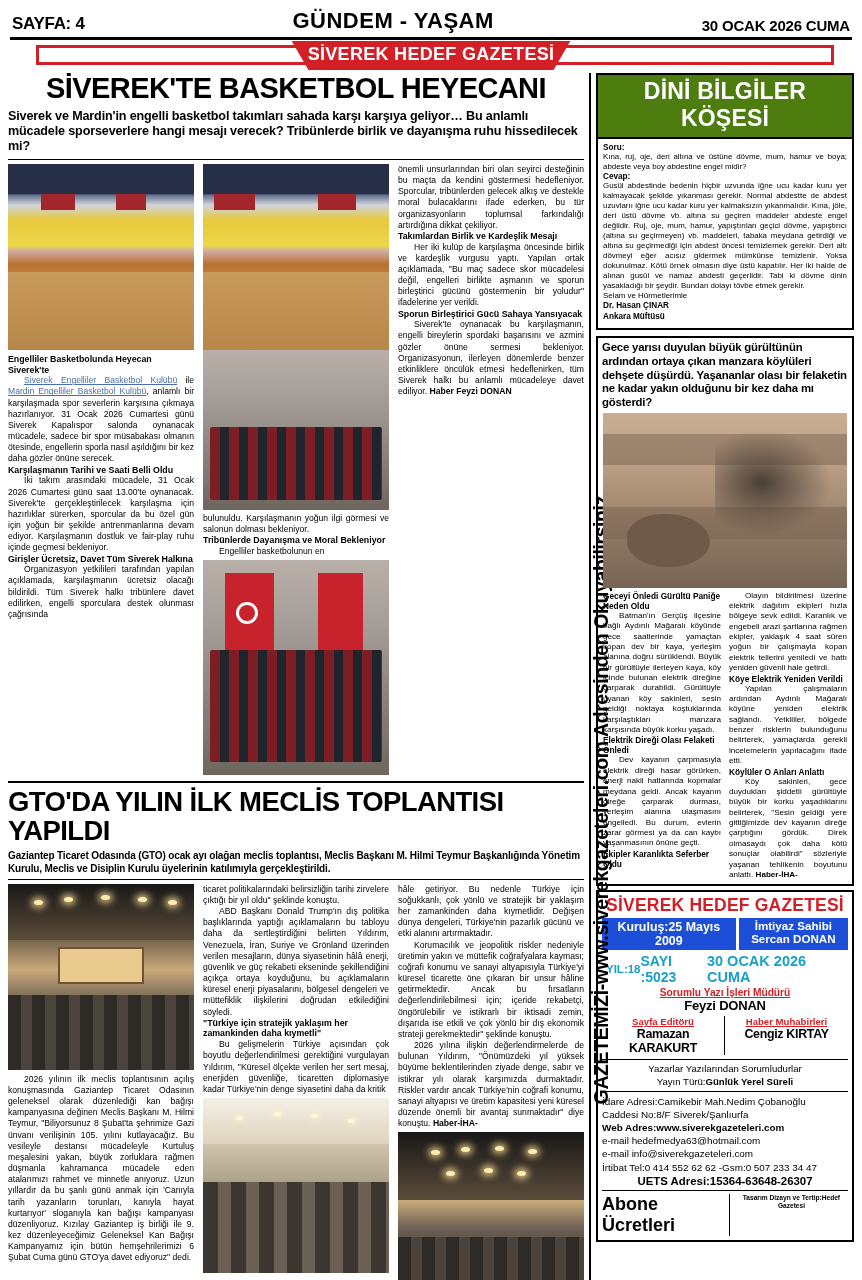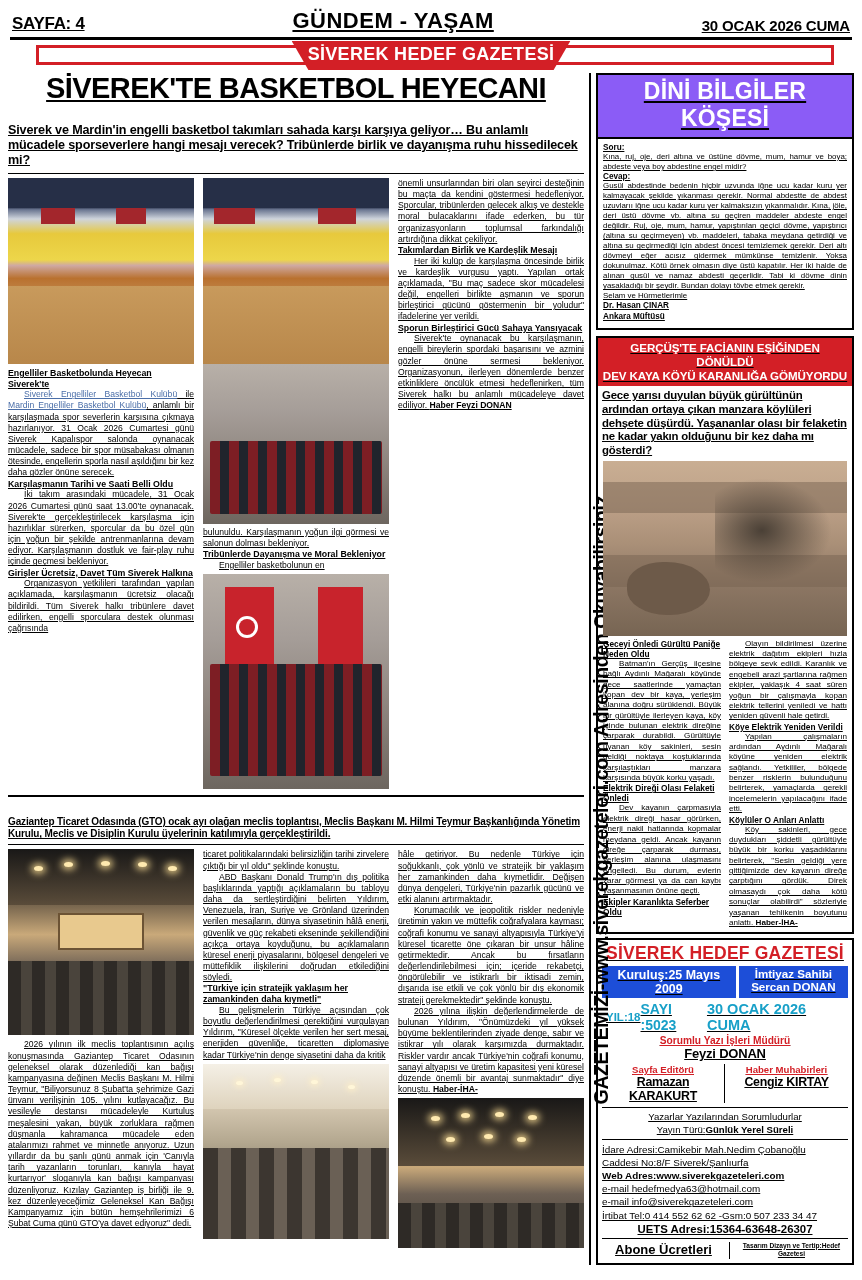--- a/index.html
+++ b/index.html
@@ -3,21 +3,21 @@
 <meta charset="utf-8">
 <style>
   * { box-sizing: border-box; margin: 0; padding: 0; }
   body {
     width: 862px; height: 1280px;
     background: #ffffff;
     font-family: "Liberation Sans", sans-serif;
     color: #000;
     overflow: hidden;
   }
-  .page { position: relative; width: 862px; height: 1263px; padding: 4px 8px 8px 8px; text-decoration: underline; }
+  .page { position: relative; width: 862px; height: 1263px; padding: 4px 8px 8px 8px; }
 
   
   .topbar { display: flex; align-items: flex-end; justify-content: space-between; height: 30px; padding: 0 4px; }
   .topbar .pg { font-size: 17px; font-weight: 700; letter-spacing: -0.3px; }
   .topbar .sect { font-size: 22px; font-weight: 700; letter-spacing: 0.5px; }
   .topbar .dt { font-size: 15px; font-weight: 700; letter-spacing: -0.2px; }
 
   .rule-thick { height: 3px; background: #000; margin: 3px 2px 0 2px; }
 
   
@@ -43,21 +43,21 @@
   .vline { width: 0; border-left: 2px solid #000; margin: 0 5px; }
   .right-col { width: 271px; }
 
   
   h1.head {
     font-size: 29px; font-weight: 800; letter-spacing: -0.6px; line-height: 1.06;
     text-align: center; font-family: "Liberation Sans", sans-serif;
   }
   h1.head.l2 { margin-top: 1px; }
   .deck {
-    font-size: 12.6px; font-weight: 700; line-height: 1.22; margin-top: 19px;
+    font-size: 12.6px; font-weight: 700; line-height: 1.22; margin-top: 5px;
     letter-spacing: -0.15px;
   }
   .hr-thin { border-top: 1px solid #000; margin: 4px 0 4px 0; }
 
   
   .cols3 { display: flex; gap: 9px; }
   .col { width: 186px; }
   .col p, .artcol p { font-size: 8.6px; line-height: 1.30; text-align: justify; }
   .sub { font-size: 8.8px; font-weight: 700; line-height: 1.22; }
   .ind { text-indent: 16px; }
@@ -101,21 +101,21 @@
   .aud { height: 164px; background: linear-gradient(#efe7d8 0%, #d8cbb4 22%, #b3a78f 45%, #7e7666 70%, #4d4740 100%); }
   .aud .cl { position: absolute; left: 0; right: 0; top: 0; height: 26%; background: linear-gradient(#f5f0e6, #ded3bd); }
   .aud .sp { position: absolute; width: 7px; height: 4px; background: #fff6d8; border-radius: 50%; box-shadow: 0 0 6px 2px rgba(255,240,200,.9); }
   .aud .heads { position: absolute; left: 0; right: 0; bottom: 0; height: 52%;
       background: repeating-linear-gradient(90deg,#3c3630 0 15px,#6a6055 15px 28px); }
   .aud .desk { position: absolute; left: 8%; right: 8%; bottom: 28%; height: 12%; background: #cdb78f; }
 
   
   .box { border: 2px solid #000; }
   .dini-hdr {
-    background: #8b5cf6; color: #fff; text-align: center;
+    background: #4d7c0f; color: #fff; text-align: center;
     font-size: 23px; font-weight: 800; letter-spacing: 0.2px;
     padding: 3px 0 5px 0; border: 2px solid #000; border-bottom: none;
   }
   .dini-body { border: 2px solid #000; padding: 4px 5px 6px 5px; }
   .dini-body p { font-size: 7.9px; line-height: 1.27; text-align: justify; }
   .dini-body .lbl { font-weight: 700; font-size: 8.2px; }
 
   
   .vert-strip {
     position: absolute; left: 584px; top: 330px; width: 34px; height: 940px;
@@ -157,21 +157,21 @@
   .imp-sm-red { color: #d31f26; font-weight: 700; font-size: 9.6px; text-decoration: underline; }
   .imp-sm-nm { font-weight: 700; font-size: 12.4px; letter-spacing: -0.3px; }
   .imp-note { text-align: center; font-size: 9.6px; line-height: 1.3; margin-top: 4px; border-top: 1px solid #000; padding-top: 3px; }
   .imp-note b { font-weight: 700; }
   .imp-addr { text-align: left; font-size: 9.9px; line-height: 1.32; margin-top: 3px; border-top: 1px solid #000; padding-top: 3px; }
   .imp-addr .b { font-weight: 700; }
   .imp-uets { text-align: center; font-weight: 700; font-size: 11.4px; margin-top: 1px; }
   .imp-cols { display: flex; margin-top: 3px; border-top: 1px solid #000; padding-top: 3px; }
   .imp-cols .lft { width: 52%; border-right: 1px solid #000; padding-right: 4px; }
   .imp-cols .rgt { width: 48%; padding-left: 5px; }
-  .abone-h { font-weight: 700; font-size: 13px; text-align: center; }
+  .abone-h { font-weight: 700; font-size: 18px; text-align: left; }
   .tiny { font-size: 6.6px; line-height: 1.32; text-align: center; font-weight: 700; }
 </style>
 </head>
 <body>
 
 <div class="page">
 
   <div class="topbar">
     <div class="pg">SAYFA: 4</div>
     <div class="sect">GÜNDEM - YAŞAM</div>
@@ -245,20 +245,21 @@
             <p class="ind">Her iki kulüp de karşılaşma öncesinde birlik ve kardeşlik vurgusu yaptı. Yapılan ortak açıklamada, "Bu maç sadece skor mücadelesi değil, engelleri birlikte aşmanın ve sporun birleştirici gücünü göstermenin bir yoludur" ifadelerine yer verildi.</p>
             <div class="sub">Sporun Birleştirici Gücü Sahaya Yansıyacak</div>
             <p class="ind"><span>Siverek'te oynanacak bu karşılaşmanın, engelli bireylerin spordaki başarısını ve azmini gözler önüne sermesi bekleniyor. Organizasyonun, ilerleyen dönemlerde benzer etkinliklere öncülük etmesi hedeflenirken, tüm Siverek halkı bu anlamlı mücadeleye davet ediliyor. </span><span class="bld">Haber Feyzi DONAN</span></p>
           </div>
         </div>
       </div>
 
       <div class="hr-thin" style="border-top:2px solid #000;margin-top:6px"></div>
 
       <div>
+        <h1 class="head" style="font-size:27.5px;text-align:left">GTO'DA YILIN İLK MECLİS TOPLANTISI YAPILDI</h1>
         <div class="deck" style="font-size:10px">Gaziantep Ticaret Odasında (GTO) ocak ayı olağan meclis toplantısı, Meclis Başkanı M. Hilmi Teymur Başkanlığında Yönetim Kurulu, Meclis ve Disiplin Kurulu üyelerinin katılımıyla gerçekleştirildi.</div>
         <div class="hr-thin"></div>
 
         <div class="cols3">
           <div class="col">
             <div class="photo hall">
               <div class="ceil"></div>
               <div class="lamp" style="left:14%;top:9%"></div>
               <div class="lamp" style="left:30%;top:7%"></div>
               <div class="lamp" style="left:50%;top:6%"></div>
@@ -323,24 +324,20 @@
           <p>Gusül abdestinde bedenin hiçbir uzvunda iğne ucu kadar kuru yer kalmayacak şekilde  yıkanması gerekir. Normal abdestte de abdest uzuvlarıı iğne ucu kadar kuru yer kalmaksızın yıkanmalıdır. Kına, jöle, deri üstü dövme vb. altına su geçiren maddeler abdeste engel değildir.  Ruj, oje, mum, hamur, yapıştırılan geçici dövme, yapıştırıcı (altına su geçirmeyen) vb. maddeleri,  tabaka meydana getirdiği ve altına su geçirmediği için abdest öncesi temizlemek gerekir. Deri altı dövmeyi eğer acısız gidermek mümkünse temizlenir. Yoksa dokunulmaz. Kötü örnek olmasın diye üstü kapatılır. Her iki halde de alınan gusül ve namaz abdesti geçerlidir. Tabi ki dövme dinin yasakladığı bir şeydir. Bundan dolayı tövbe etmek gerekir.</p>
           <p>Selam ve Hürmetlerimle</p>
           <p class="bld" style="font-size:8.2px">Dr. Hasan ÇINAR</p>
           <p class="bld" style="font-size:8.2px">Ankara Müftüsü</p>
         </div>
       </div>
 
       <div style="height:6px"></div>
 
       <div class="box">
-        <div class="gercus-hdr">
-          <div>GERÇÜŞ'TE FACİANIN EŞİĞİNDEN DÖNÜLDÜ</div>
-          <div>DEV KAYA KÖYÜ KARANLIĞA GÖMÜYORDU</div>
-        </div>
         <div class="gercus-deck">Gece yarısı duyulan büyük gürültünün ardından ortaya çıkan manzara köylüleri dehşete düşürdü. Yaşananlar olası bir felaketin ne kadar yakın olduğunu bir kez daha mı gösterdi?</div>
         <div class="photo rock" style="width:96%;margin:0 auto">
           <div class="strip" style="top:12%"></div>
           <div class="strip" style="top:54%"></div>
           <div class="dark"></div>
           <div class="boulder"></div>
         </div>
         <div class="cols2">
           <div class="c">
             <div class="sub">Geceyi Önledi Gürültü Paniğe Neden Oldu</div>

